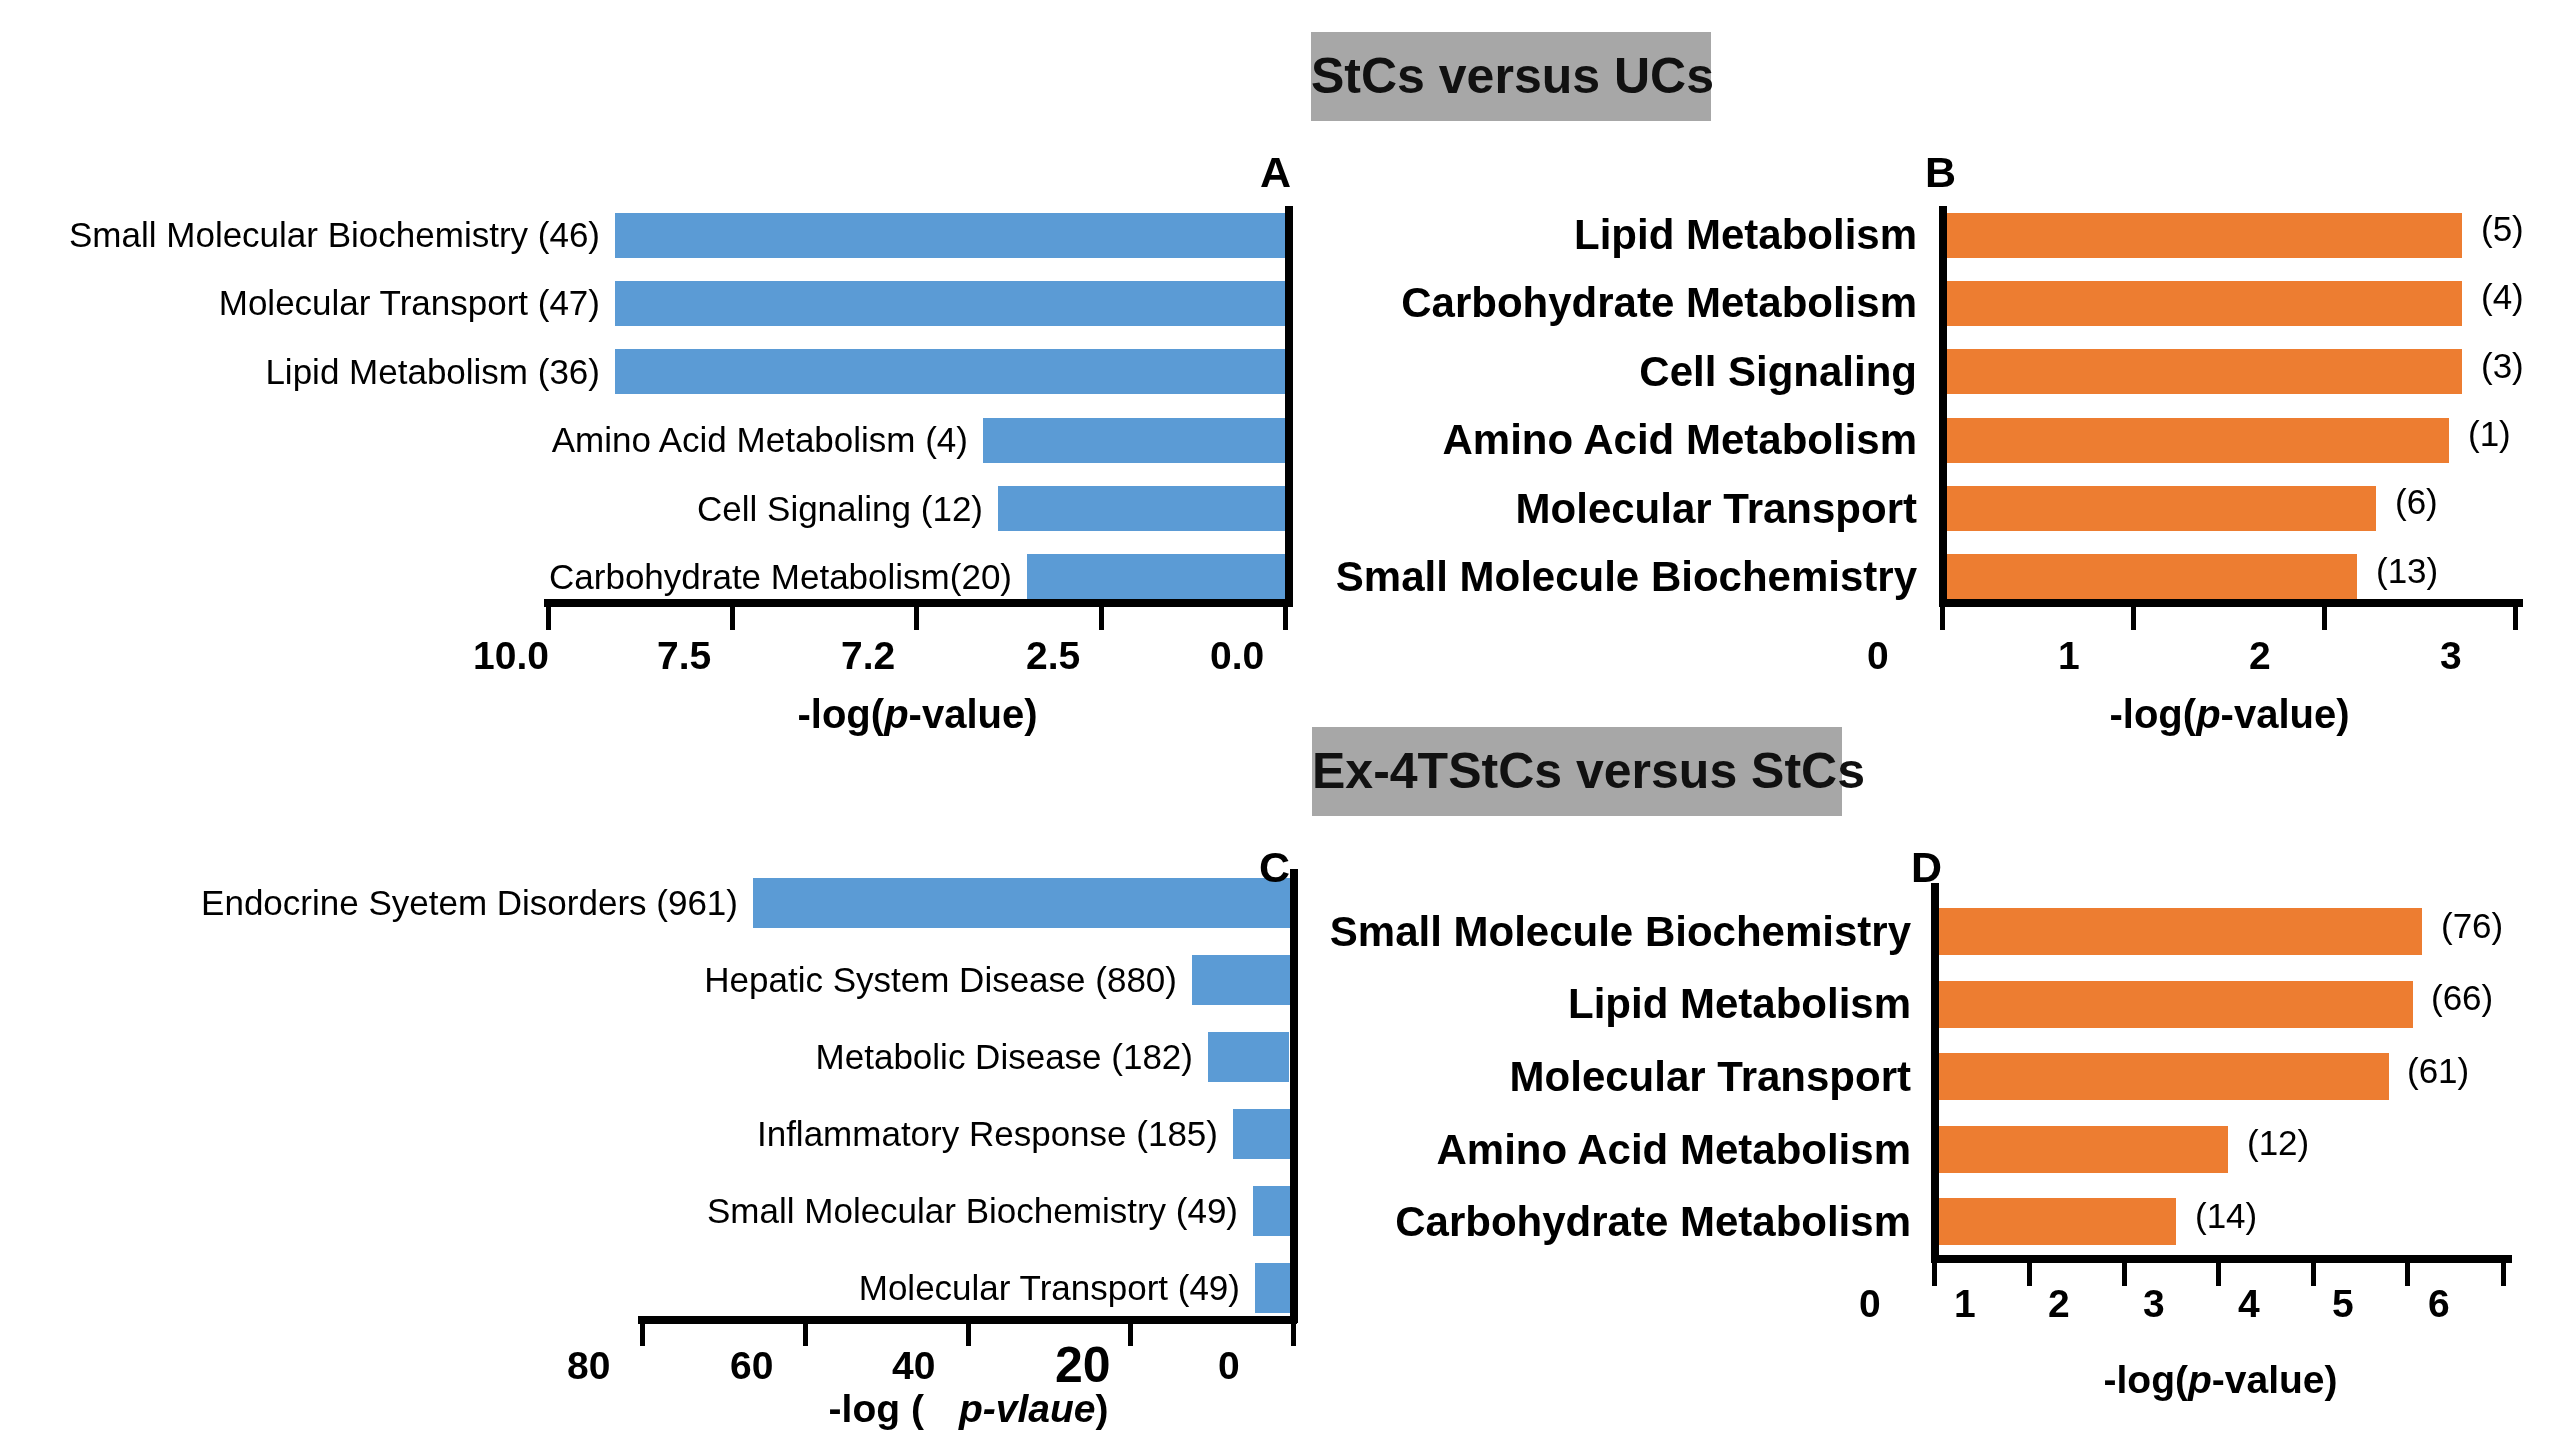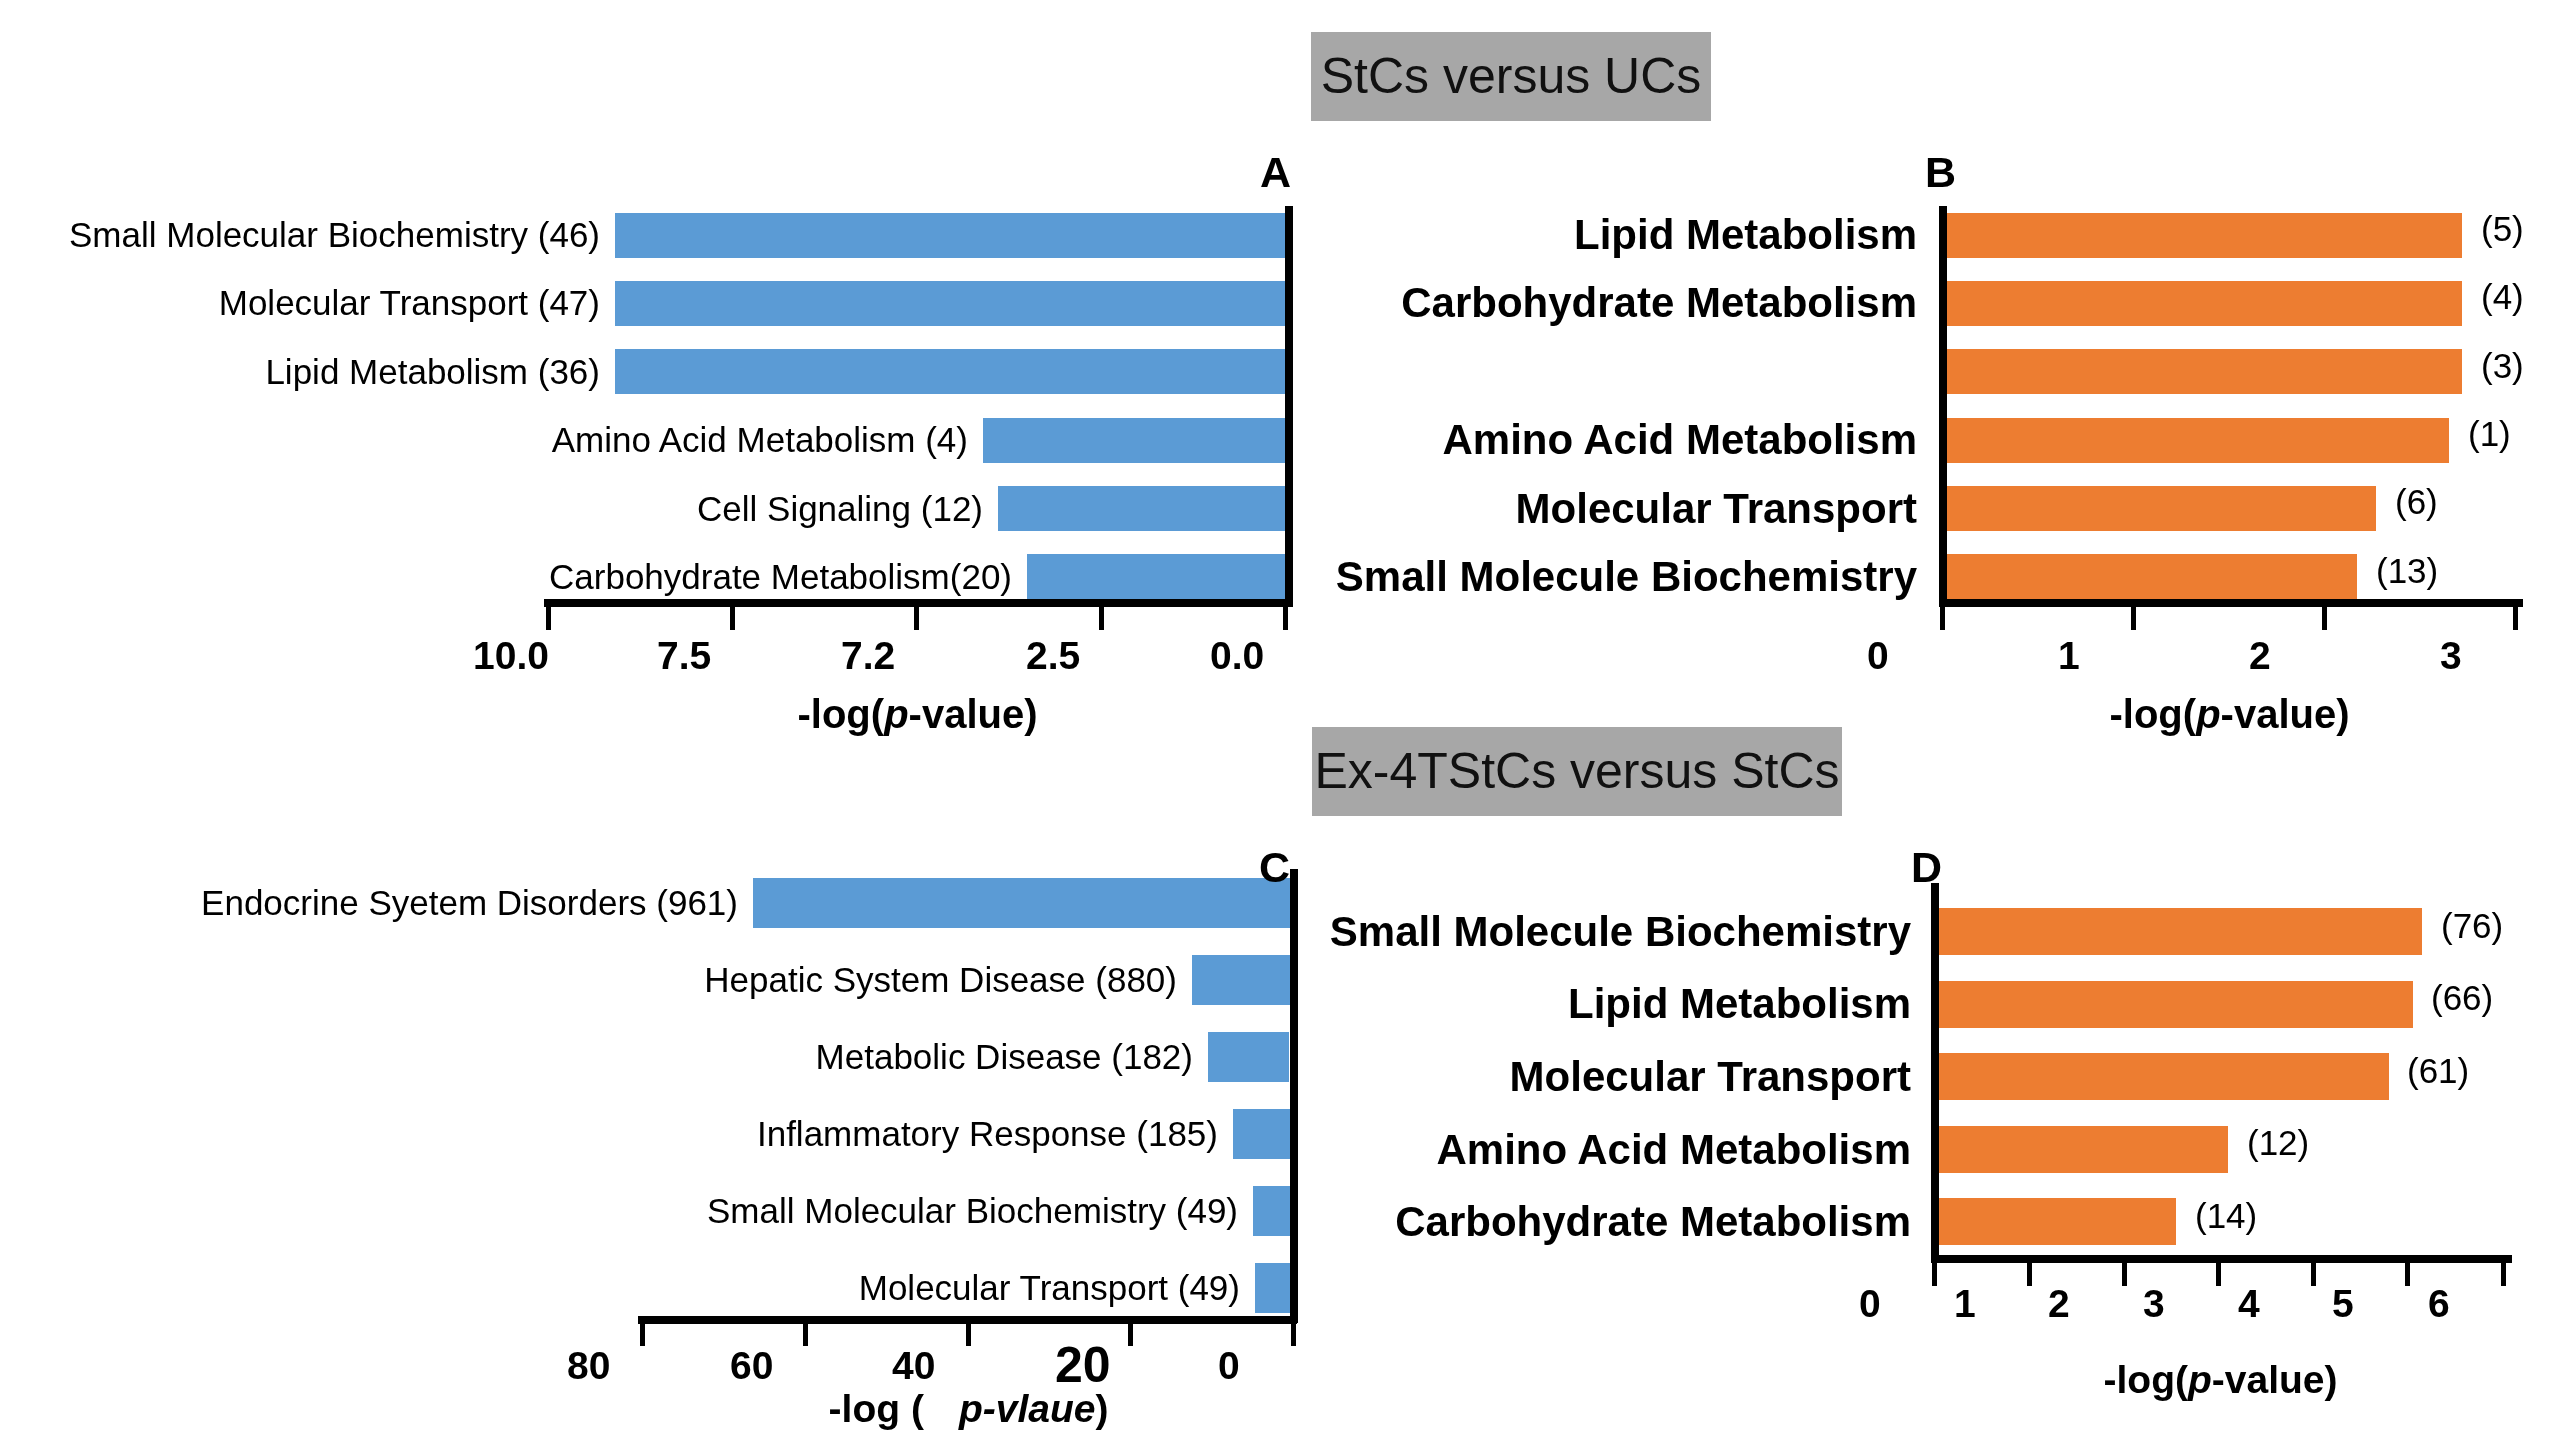--- a/index.html
+++ b/index.html
@@ -12,20 +12,21 @@
     overflow:hidden;
   }
   .section-title{
     position:absolute;
     background:#A7A7A7;
     color:#111;
     font-size:50px;
     line-height:89px;
     text-align:center;
     white-space:nowrap;
+    font-weight:bold;
   }
   .panel{position:absolute;left:0;top:0;width:2563px;height:1453px;pointer-events:none;}
   .bar{position:absolute;}
   .axis-line{position:absolute;background:#000;}
   .tick{position:absolute;background:#000;}
   .tick-label{position:absolute;font-weight:700;white-space:nowrap;}
   .cat-label{position:absolute;text-align:right;white-space:nowrap;}
   .count-label{position:absolute;text-align:left;white-space:nowrap;}
   .axis-title{position:absolute;text-align:center;font-weight:700;white-space:nowrap;}
   .panel-letter{position:absolute;font-weight:700;font-size:43px;text-align:center;}
@@ -66,20 +67,21 @@
       <div class="panel-letter" style="left: 1225px; top: 148px; width: 101px;">A</div>
     </div>
   <div class="panel">
       <div class="bar" style="left: 1946px; top: 213px; width: 516px; height: 45px; background: rgb(237, 125, 49);"></div>
       <div class="cat-label" style="left: 971px; top: 210px; width: 946px; font: 700 42px / 50px &quot;Liberation Sans&quot;, &quot;DejaVu Sans&quot;, sans-serif;">Lipid Metabolism</div>
       <div class="count-label" style="left: 2481px; top: 204px; width: 189px; font: 400 35px / 50px &quot;Liberation Sans&quot;, &quot;DejaVu Sans&quot;, sans-serif;">(5)</div>
       <div class="bar" style="left: 1946px; top: 281px; width: 516px; height: 45px; background: rgb(237, 125, 49);"></div>
       <div class="cat-label" style="left: 971px; top: 278px; width: 946px; font: 700 42px / 50px &quot;Liberation Sans&quot;, &quot;DejaVu Sans&quot;, sans-serif;">Carbohydrate Metabolism</div>
       <div class="count-label" style="left: 2481px; top: 272px; width: 189px; font: 400 35px / 50px &quot;Liberation Sans&quot;, &quot;DejaVu Sans&quot;, sans-serif;">(4)</div>
       <div class="bar" style="left: 1946px; top: 349px; width: 516px; height: 45px; background: rgb(237, 125, 49);"></div>
+      <div class="cat-label" style="left: 971px; top: 347px; width: 946px; font: 700 42px / 50px &quot;Liberation Sans&quot;, &quot;DejaVu Sans&quot;, sans-serif;">Cell Signaling</div>
       <div class="count-label" style="left: 2481px; top: 341px; width: 189px; font: 400 35px / 50px &quot;Liberation Sans&quot;, &quot;DejaVu Sans&quot;, sans-serif;">(3)</div>
       <div class="bar" style="left: 1946px; top: 418px; width: 503px; height: 45px; background: rgb(237, 125, 49);"></div>
       <div class="cat-label" style="left: 971px; top: 415px; width: 946px; font: 700 42px / 50px &quot;Liberation Sans&quot;, &quot;DejaVu Sans&quot;, sans-serif;">Amino Acid Metabolism</div>
       <div class="count-label" style="left: 2468px; top: 409px; width: 189px; font: 400 35px / 50px &quot;Liberation Sans&quot;, &quot;DejaVu Sans&quot;, sans-serif;">(1)</div>
       <div class="bar" style="left: 1946px; top: 486px; width: 430px; height: 45px; background: rgb(237, 125, 49);"></div>
       <div class="cat-label" style="left: 971px; top: 484px; width: 946px; font: 700 42px / 50px &quot;Liberation Sans&quot;, &quot;DejaVu Sans&quot;, sans-serif;">Molecular Transport</div>
       <div class="count-label" style="left: 2395px; top: 477px; width: 189px; font: 400 35px / 50px &quot;Liberation Sans&quot;, &quot;DejaVu Sans&quot;, sans-serif;">(6)</div>
       <div class="bar" style="left: 1946px; top: 554px; width: 411px; height: 45px; background: rgb(237, 125, 49);"></div>
       <div class="cat-label" style="left: 971px; top: 552px; width: 946px; font: 700 42px / 50px &quot;Liberation Sans&quot;, &quot;DejaVu Sans&quot;, sans-serif;">Small Molecule Biochemistry</div>
       <div class="count-label" style="left: 2376px; top: 546px; width: 189px; font: 400 35px / 50px &quot;Liberation Sans&quot;, &quot;DejaVu Sans&quot;, sans-serif;">(13)</div>

